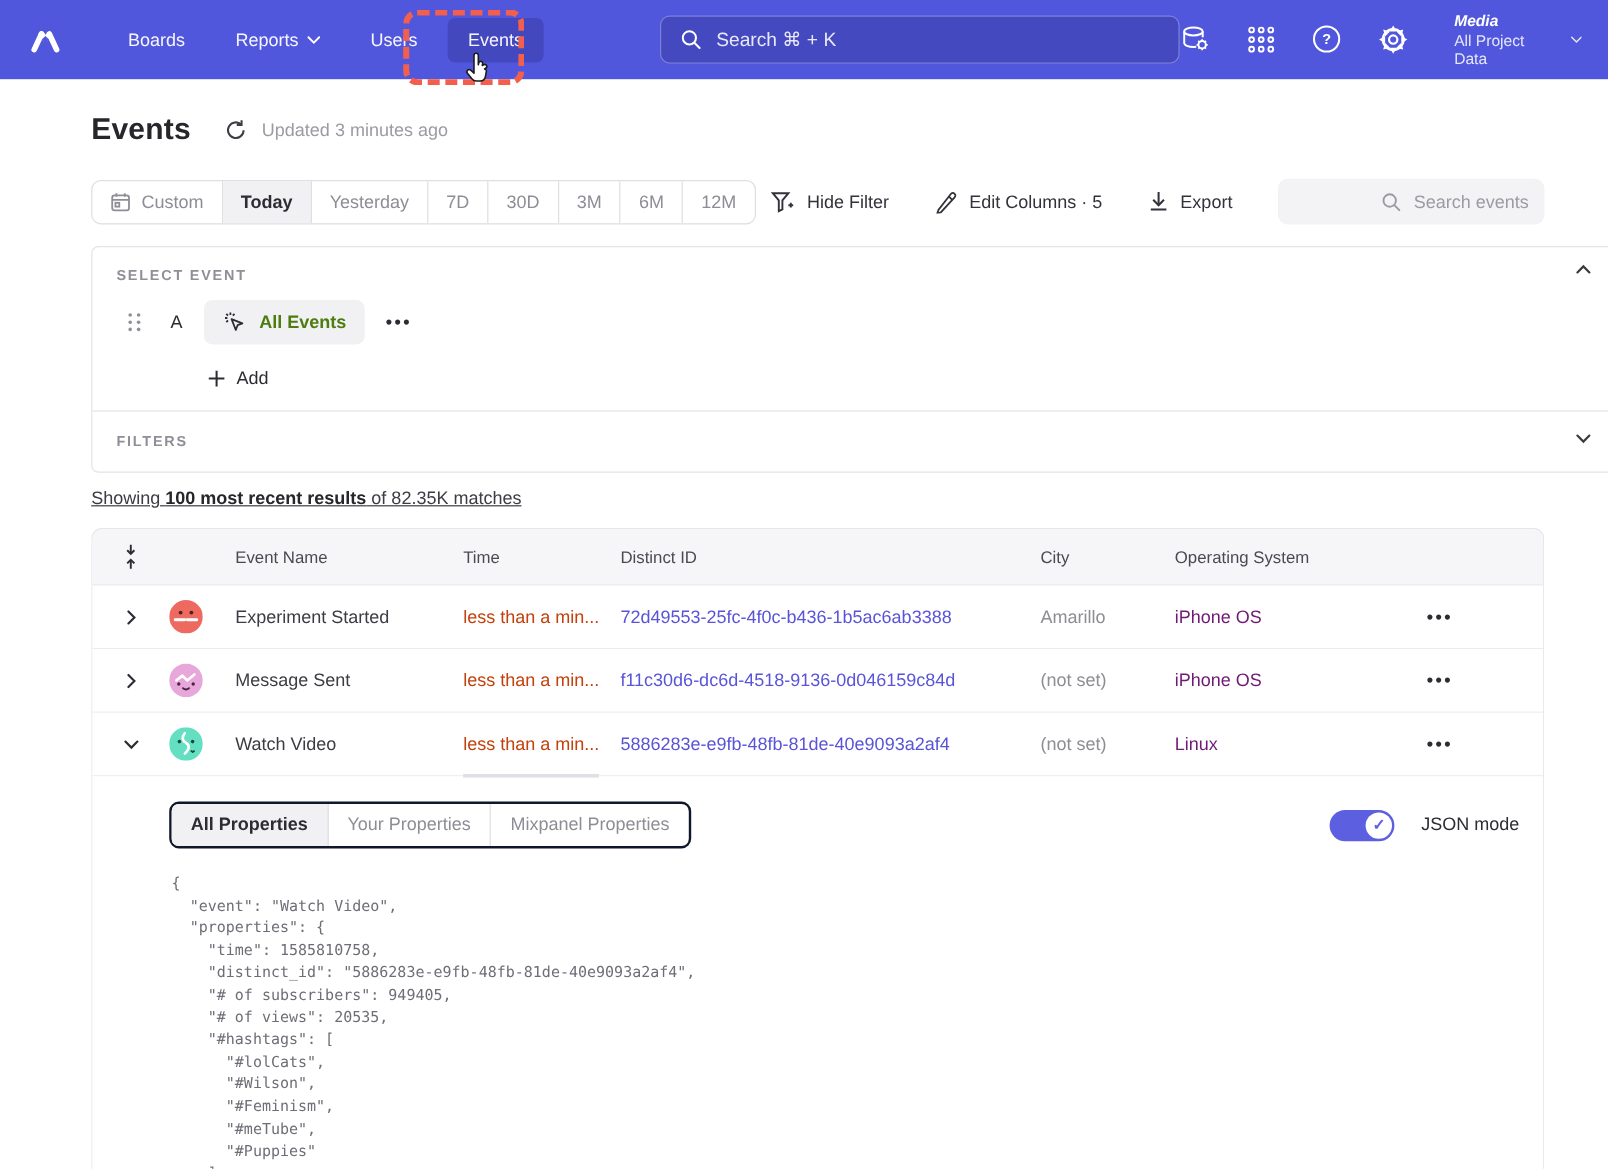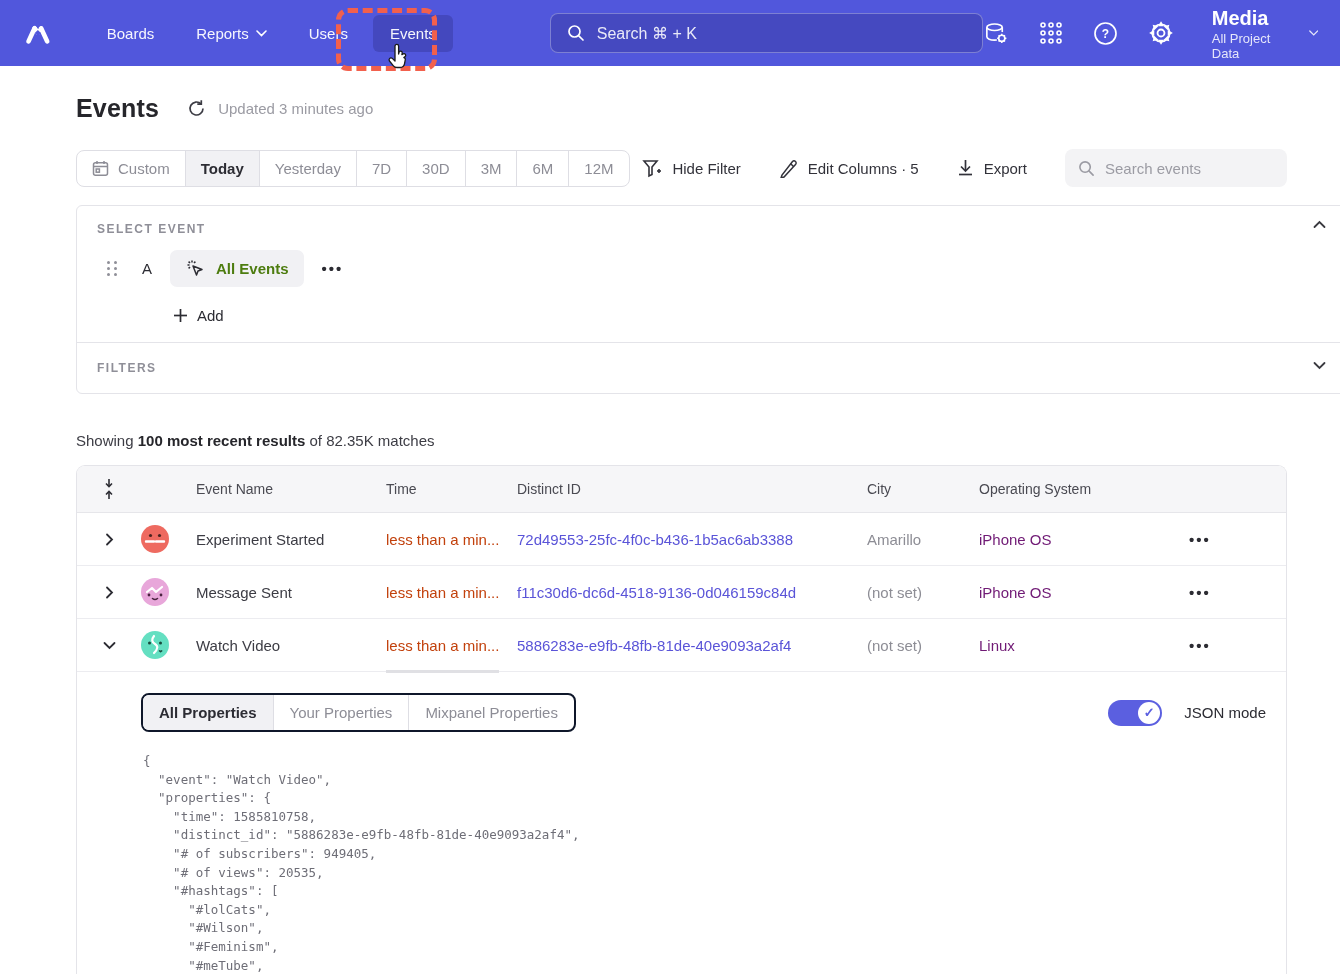--- a/index.html
+++ b/index.html
@@ -13,21 +13,21 @@
   .nav-items { display:flex; align-items:center; gap:8px; }
   .nav-item { color:rgba(255,255,255,.95); font-size:15px; padding:10px 17px; border-radius:6px;
     display:flex; align-items:center; gap:7px; cursor:pointer; }
   .nav-item.active { background:#4448BE; }
   .nav-search { margin-left:97px; width:462px; height:40px; background:#4549C0;
     border:1px solid rgba(255,255,255,.30); border-radius:8px; display:flex; align-items:center;
     gap:12px; padding:0 16px; color:rgba(255,255,255,.88); font-size:16px; }
   .nav-right { margin-left:auto; display:flex; align-items:center; gap:30px; }
   .nav-icon { width:26px; height:26px; color:rgba(255,255,255,.92); cursor:pointer; display:flex; align-items:center; justify-content:center; }
   .project { margin-left:8px; display:flex; align-items:center; gap:26px; cursor:pointer; }
-  .project-name { color:#fff; font-size:20px; font-weight:bold; line-height:1.3; }
+  .project-name { color:#fff; font-size:13px; font-weight:bold; line-height:1.3;font-style:italic; }
   .project-scope { color:rgba(255,255,255,.85); font-size:13px; }
 
   
   .annotation { position:absolute; left:336px; top:8px; width:101px; height:63px;
     border:5px dashed #F2604D; border-radius:12px; pointer-events:none; z-index:5; }
   .cursor-icon { position:absolute; left:386px; top:43px; z-index:6; }
 
   
   .page { padding:0 53px 0 76px; }
   .page-header { display:flex; align-items:center; margin-top:28px; }
@@ -38,41 +38,41 @@
   .controls-row { margin-top:26px; display:flex; align-items:center; width:1211px; }
   .segmented { display:flex; border:1px solid #dedee4; border-radius:8px; overflow:hidden; background:#fff; }
   .segment { padding:9px 15px; font-size:15px; color:#8d8d96; border-right:1px solid #dedee4;
     display:flex; align-items:center; gap:9px; cursor:pointer; white-space:nowrap; }
   .segment:last-child { border-right:none; }
   .segment.selected { background:#f1f1f4; color:#2c2c33; font-weight:bold; }
 
   .controls-right { margin-left:auto; display:flex; align-items:center; gap:38px; }
   .tool-btn { display:flex; align-items:center; gap:10px; font-size:15px; color:#32323a; cursor:pointer; }
   .search-events { width:222px; height:38px; background:#f3f3f5; border-radius:8px; display:flex;
-    align-items:center; gap:10px; padding:0 13px; color:#9b9ba3; font-size:15px; cursor:text; }
+    align-items:center; gap:10px; padding:0 13px; color:#9b9ba3; font-size:15px; cursor:text;justify-content:flex-end; }
 
   
   .card { width:1273px; border:1px solid #e4e4e9; border-radius:6px; margin-top:18px; background:#fff; }
   .card-section { position:relative; padding:16px 20px 18px 20px; }
   .section-label { font-size:12px; letter-spacing:1.5px; color:#8f8f98; font-weight:bold; }
   .section-chevron { position:absolute; right:22px; top:14px; color:#3a3a40; cursor:pointer; }
   .event-row { display:flex; align-items:center; margin-top:14px; }
   .drag-handle { display:grid; grid-template-columns:repeat(2,4px); grid-gap:3px; margin-left:10px; cursor:grab; }
   .drag-handle i { width:3px; height:3px; border-radius:50%; background:#8f8f98; }
   .row-letter { margin-left:24px; font-size:15px; color:#2c2c33; }
   .event-chip { margin-left:18px; background:#f1f1f4; border-radius:7px; height:37px; padding:0 15px;
     display:flex; align-items:center; gap:10px; font-size:15px; font-weight:bold; color:#4d7c0f; cursor:pointer; }
   .more-dots { margin-left:18px; color:#2c2c33; font-size:15px; letter-spacing:2px; font-weight:bold; cursor:pointer; }
   .add-btn { margin-left:76px; margin-top:20px; display:flex; align-items:center; gap:9px;
     font-size:15px; color:#2c2c33; cursor:pointer; width:fit-content; }
   .divider { border-top:1px solid #e4e4e9; }
   .filters-section { padding:18px 20px; position:relative; }
 
   
-  .results-line { margin-top:38px; font-size:15px; color:#3c3c44; }
+  .results-line { margin-top:13px; font-size:15px; color:#3c3c44;text-decoration:underline; }
   .results-line b { color:#26262b; }
 
   
   .table-card { width:1211px; border:1px solid #e4e4e9; border-bottom:none; border-radius:9px 9px 0 0;
     margin-top:16px; background:#fff; overflow:hidden; }
   .thead { display:flex; align-items:center; height:47px; background:#f6f6f8; border-bottom:1px solid #e6e6ea;
     font-size:14px; color:#4a4a52; }
   .trow { display:flex; align-items:center; height:53px; border-bottom:1px solid #ececf0; font-size:15px; background:#fff; }
   .c-exp { width:64px; display:flex; justify-content:center; }
   .c-avatar { width:55px; display:flex; align-items:center; }

